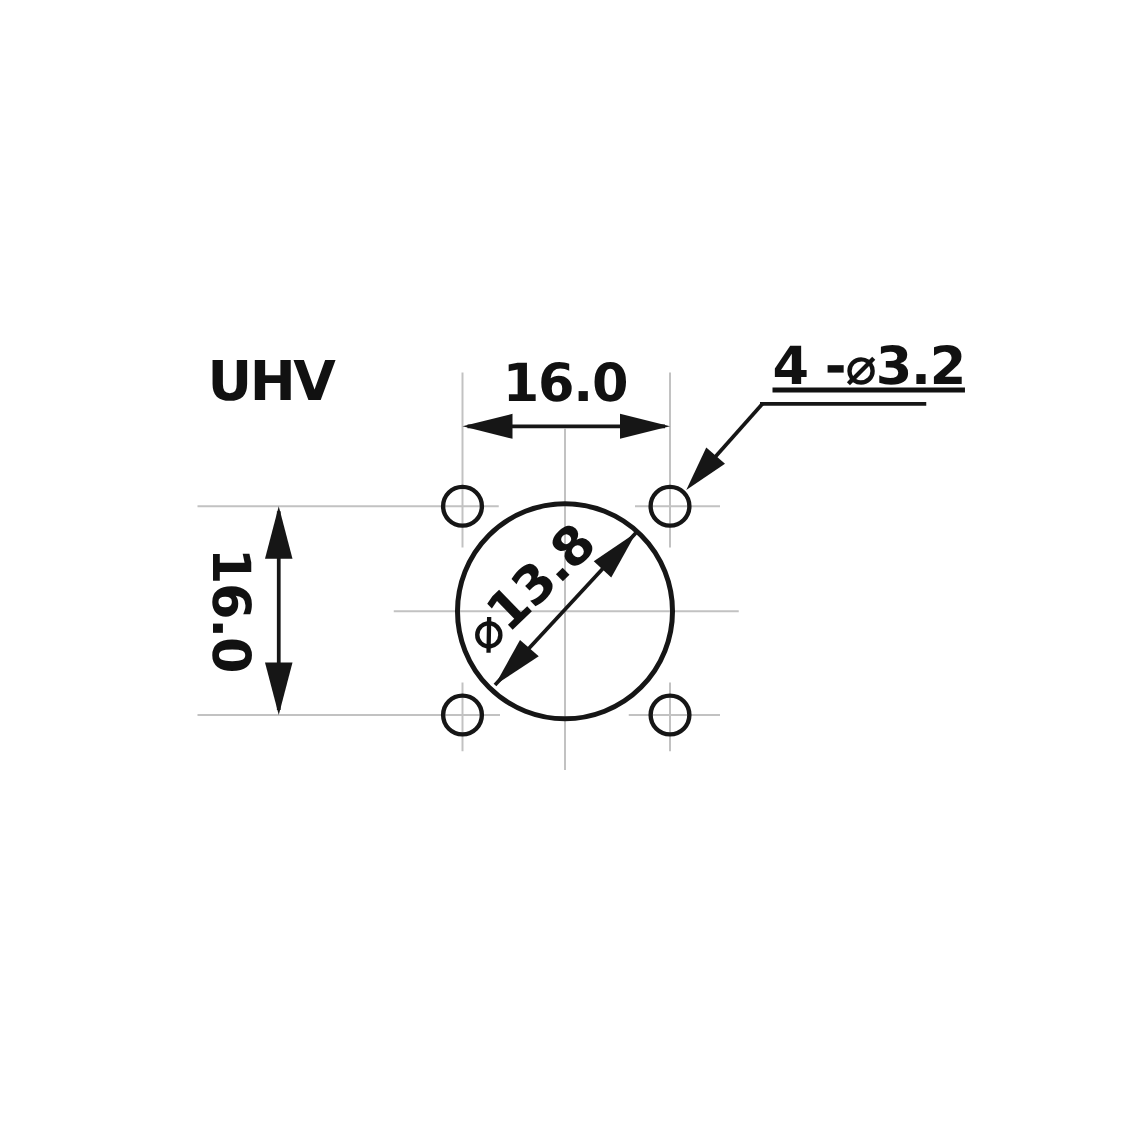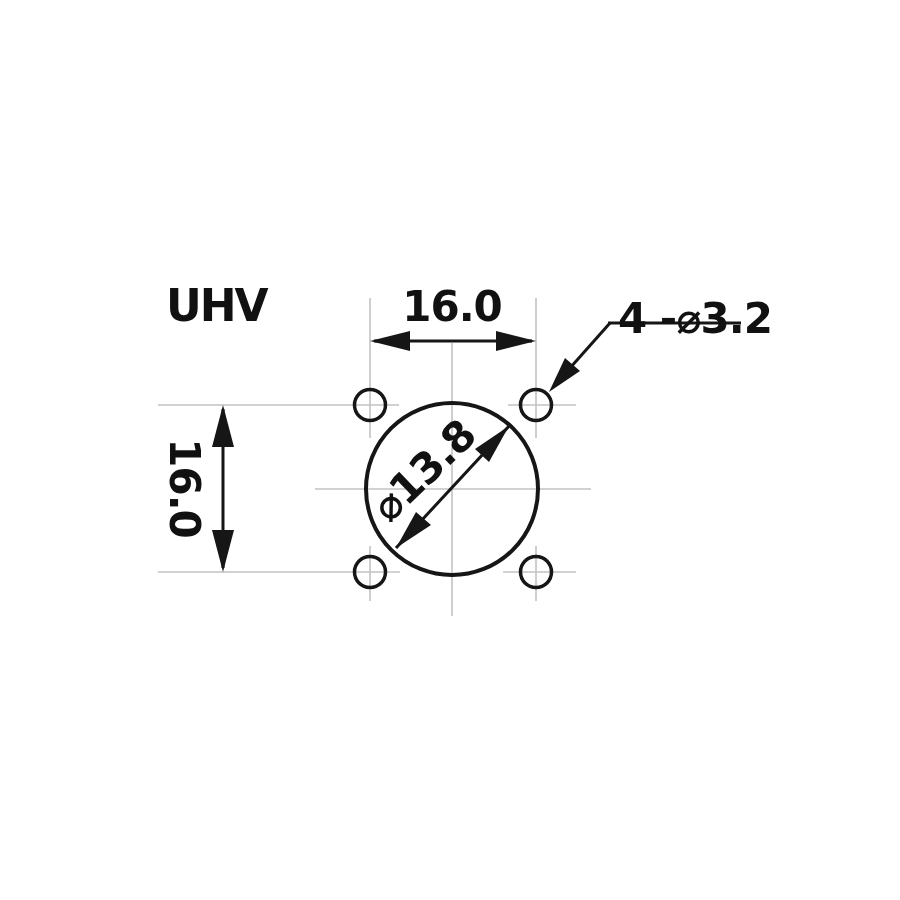--- a/index.html
+++ b/index.html
@@ -67,21 +67,22 @@
     top: 286px;
     transform: translateX(-50%);
   }
   .dim-left-label {
     left: 184px;
     top: 488px;
     transform: translate(-50%, -50%) rotate(90deg);
   }
   .callout-label {
     left: 618px;
-    top: 298px;
+    top: 272px;
+    text-decoration: underline;
   }
   .dia-label {
     left: 424px;
     top: 471px;
     transform: translate(-50%, -50%) rotate(-44deg);
   }
 </style>
 </head>
 <body>
 

